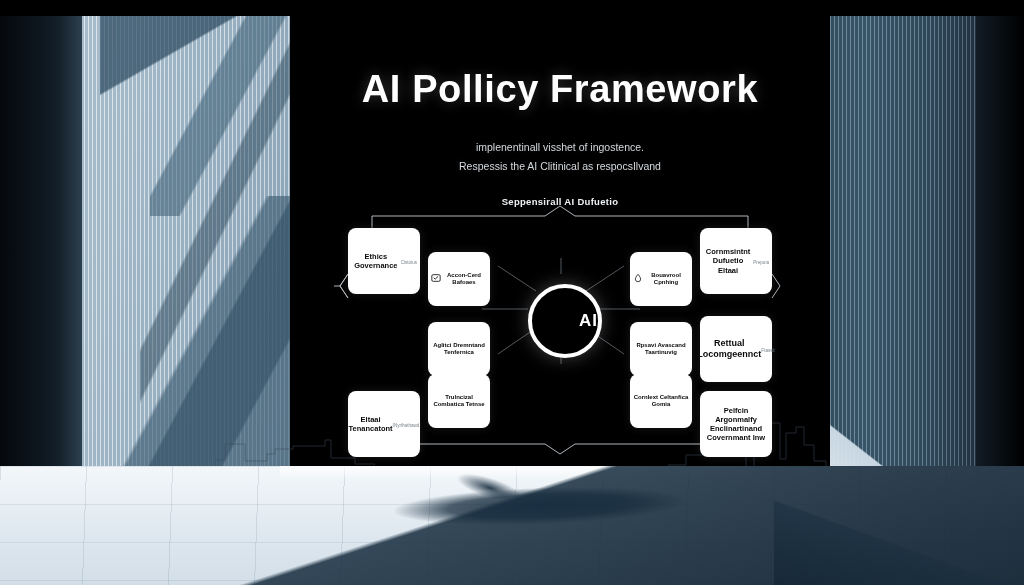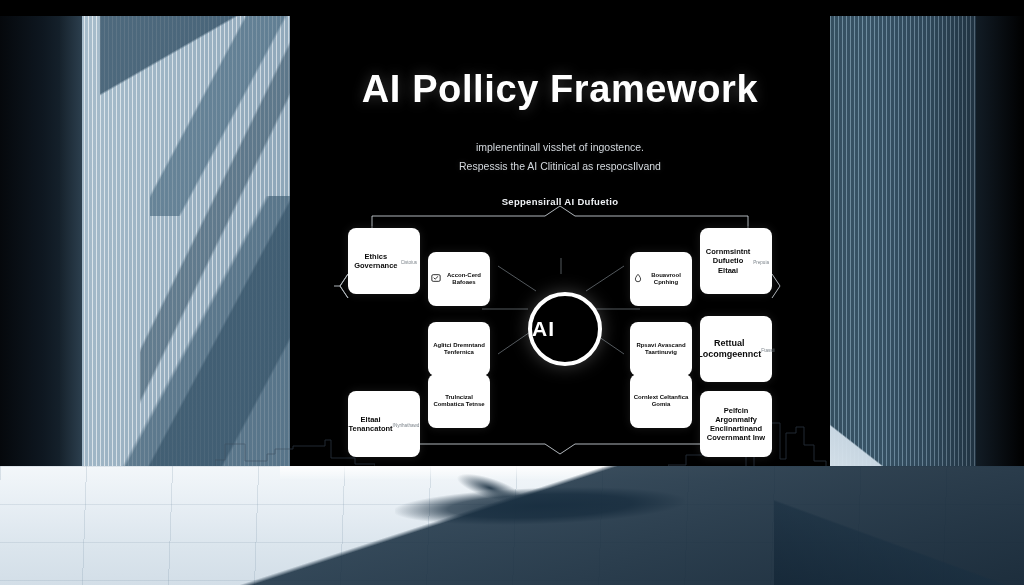--- a/index.html
+++ b/index.html
@@ -150,24 +150,24 @@
   .node.outer{width:72px;height:66px;}
   .node.outer .n-title{font-size:7.5px;}
   .node.outer .n-sub{font-size:4.6px;}
 
   .node.inner{width:62px;height:54px;}
   .node.inner .n-title{font-size:6px;}
 
   .node.big .n-title{font-size:9px;}
 
   .center-circle{
-    position:absolute;left:198px;top:96px;width:66px;height:66px;border-radius:50%;
+    position:absolute;left:198px;top:88px;width:66px;height:66px;border-radius:50%;
     background:#000;border:4px solid #fff;
-    display:flex;align-items:center;justify-content:flex-start;
-    color:#fff;font-size:21px;font-weight:700;letter-spacing:1px;
+    display:flex;align-items:center;justify-content:flex-end;
+    color:#fff;font-size:17px;font-weight:700;letter-spacing:1px;
     box-shadow:0 0 18px rgba(255,255,255,.25);
   }
 </style>
 </head>
 <body>
 
 <div class="scene">
 
   <div class="room-dark"></div>
 

